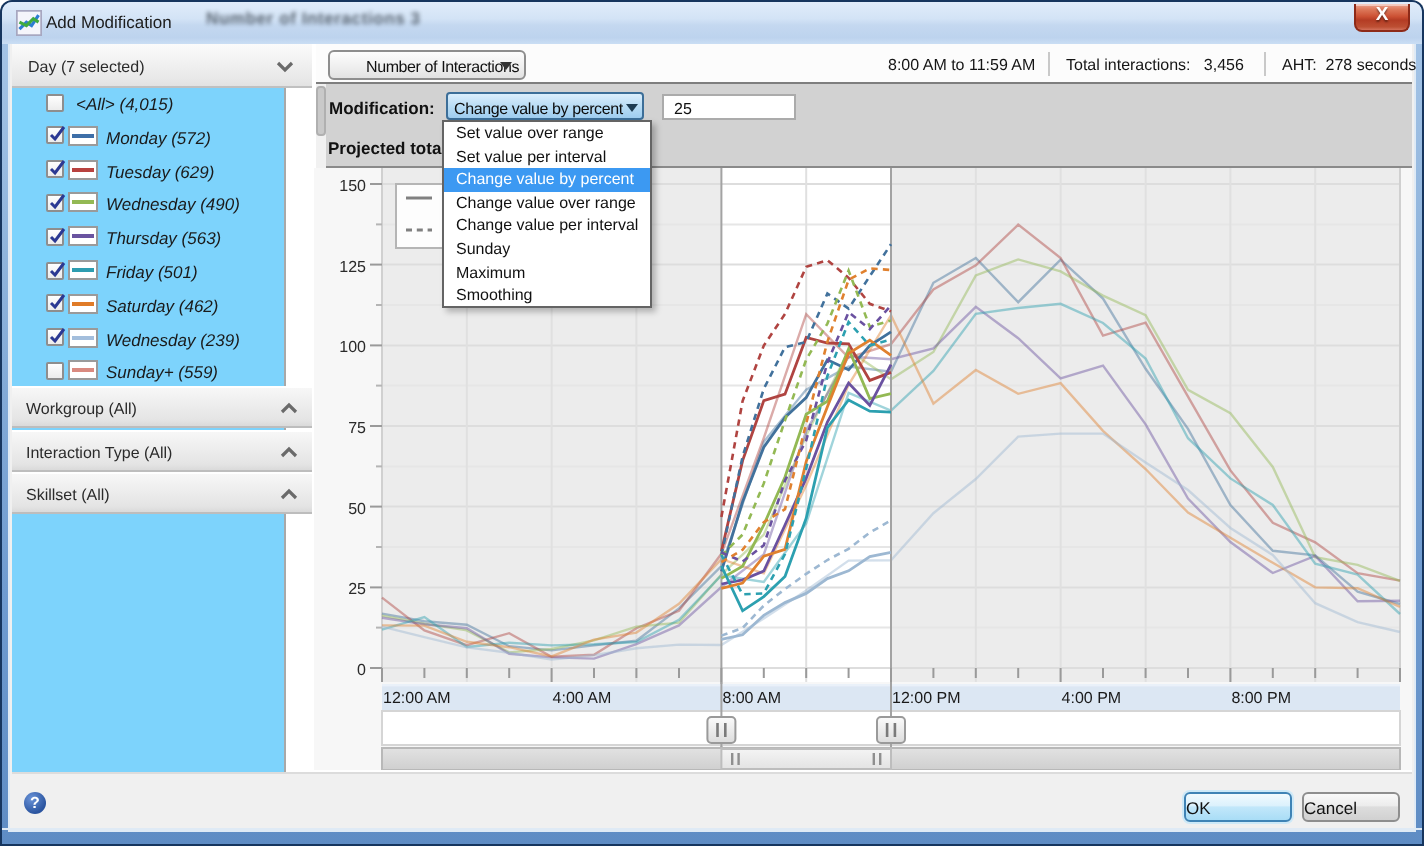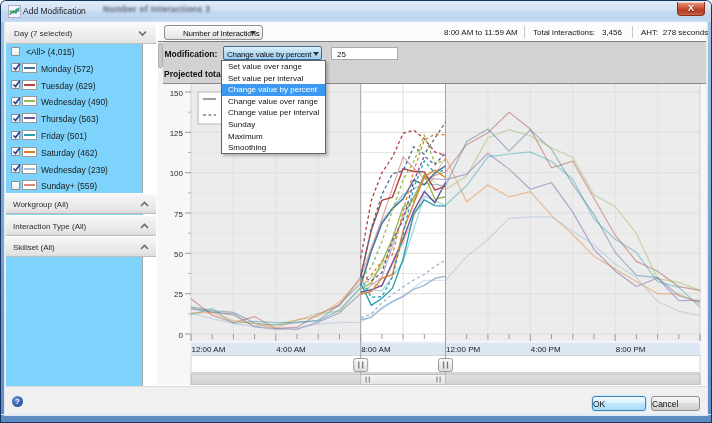--- a/index.html
+++ b/index.html
@@ -27,21 +27,21 @@
 
 
 #client { position:absolute; left:6px; top:22px; width:700px; height:392px; background:#fff; }
 
 
 #lpanel { position:absolute; left:6px; top:22px; width:137px; height:364px; background:#7dd3fc; border-right:1px solid #a8a8a8; }
 #lphead { position:absolute; left:0; top:0; width:150px; height:22px;
   background:linear-gradient(180deg,#fbfbfb,#e9e9e9 80%,#e2e2e2); border-bottom:1px solid #c0c0c0; }
 #lphead .t { position:absolute; left:8px; top:7px; font-size:8px; color:#2b2b2b; }
 .chev { position:absolute; width:9px; height:9px; }
-.row { position:absolute; left:0; width:150px; height:17px; }
+.row { position:absolute; left:12px; width:150px; height:17px;font-style:italic; }
 .cb { position:absolute; left:4.5px; top:3.5px; width:9px; height:9px; background:linear-gradient(180deg,#fefefe,#ececec);
   border:1px solid #8e8e8e; border-radius:1px; }
 .sw { position:absolute; left:15.5px; top:3px; width:15.5px; height:10px; background:#fff; border:1px solid #9a9a9a; }
 .sw i { position:absolute; left:1px; right:1px; top:3px; height:2px; }
 .rt { position:absolute; left:35px; top:4px; font-size:8.5px; color:#1a1a1a; white-space:nowrap; }
 .sechead { position:absolute; left:0; width:150px; height:21px;
   background:linear-gradient(180deg,#f7f7f7,#e4e4e4 85%,#dadada); border-top:1px solid #ffffff; border-bottom:1px solid #bdbdbd; }
 .sechead .t { position:absolute; left:7px; top:6px; font-size:8px; color:#2b2b2b; }
 
 

